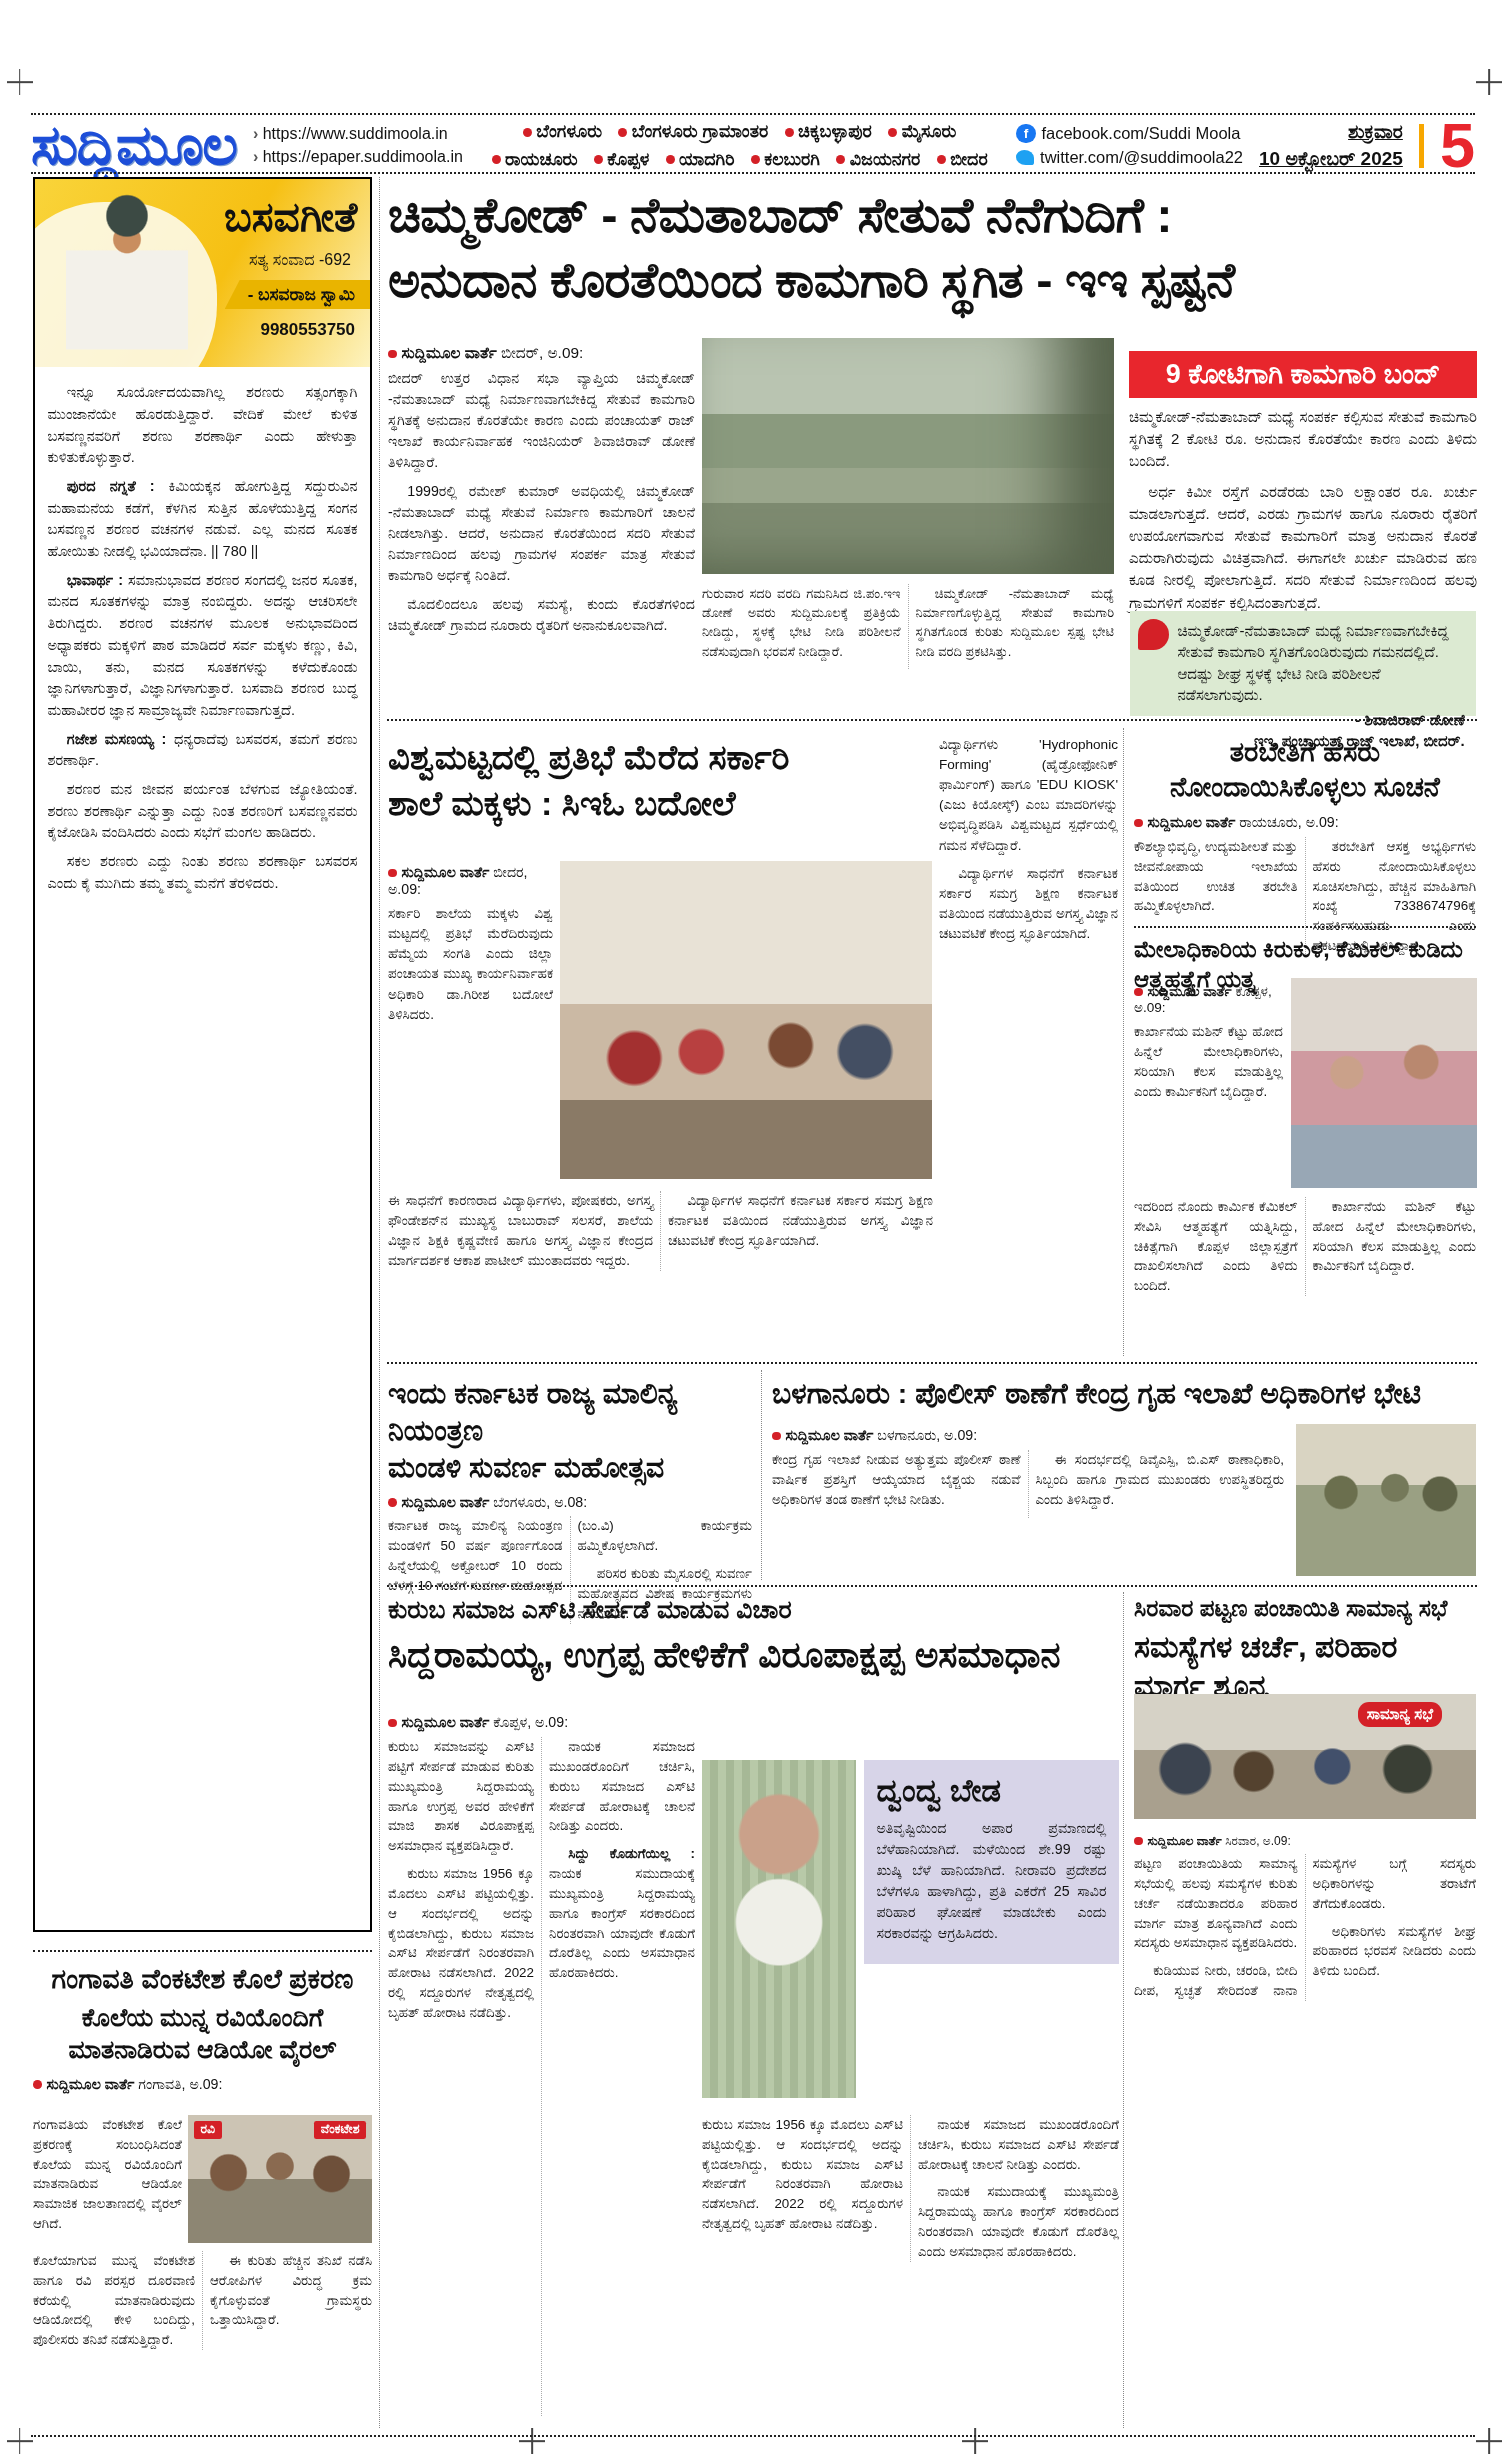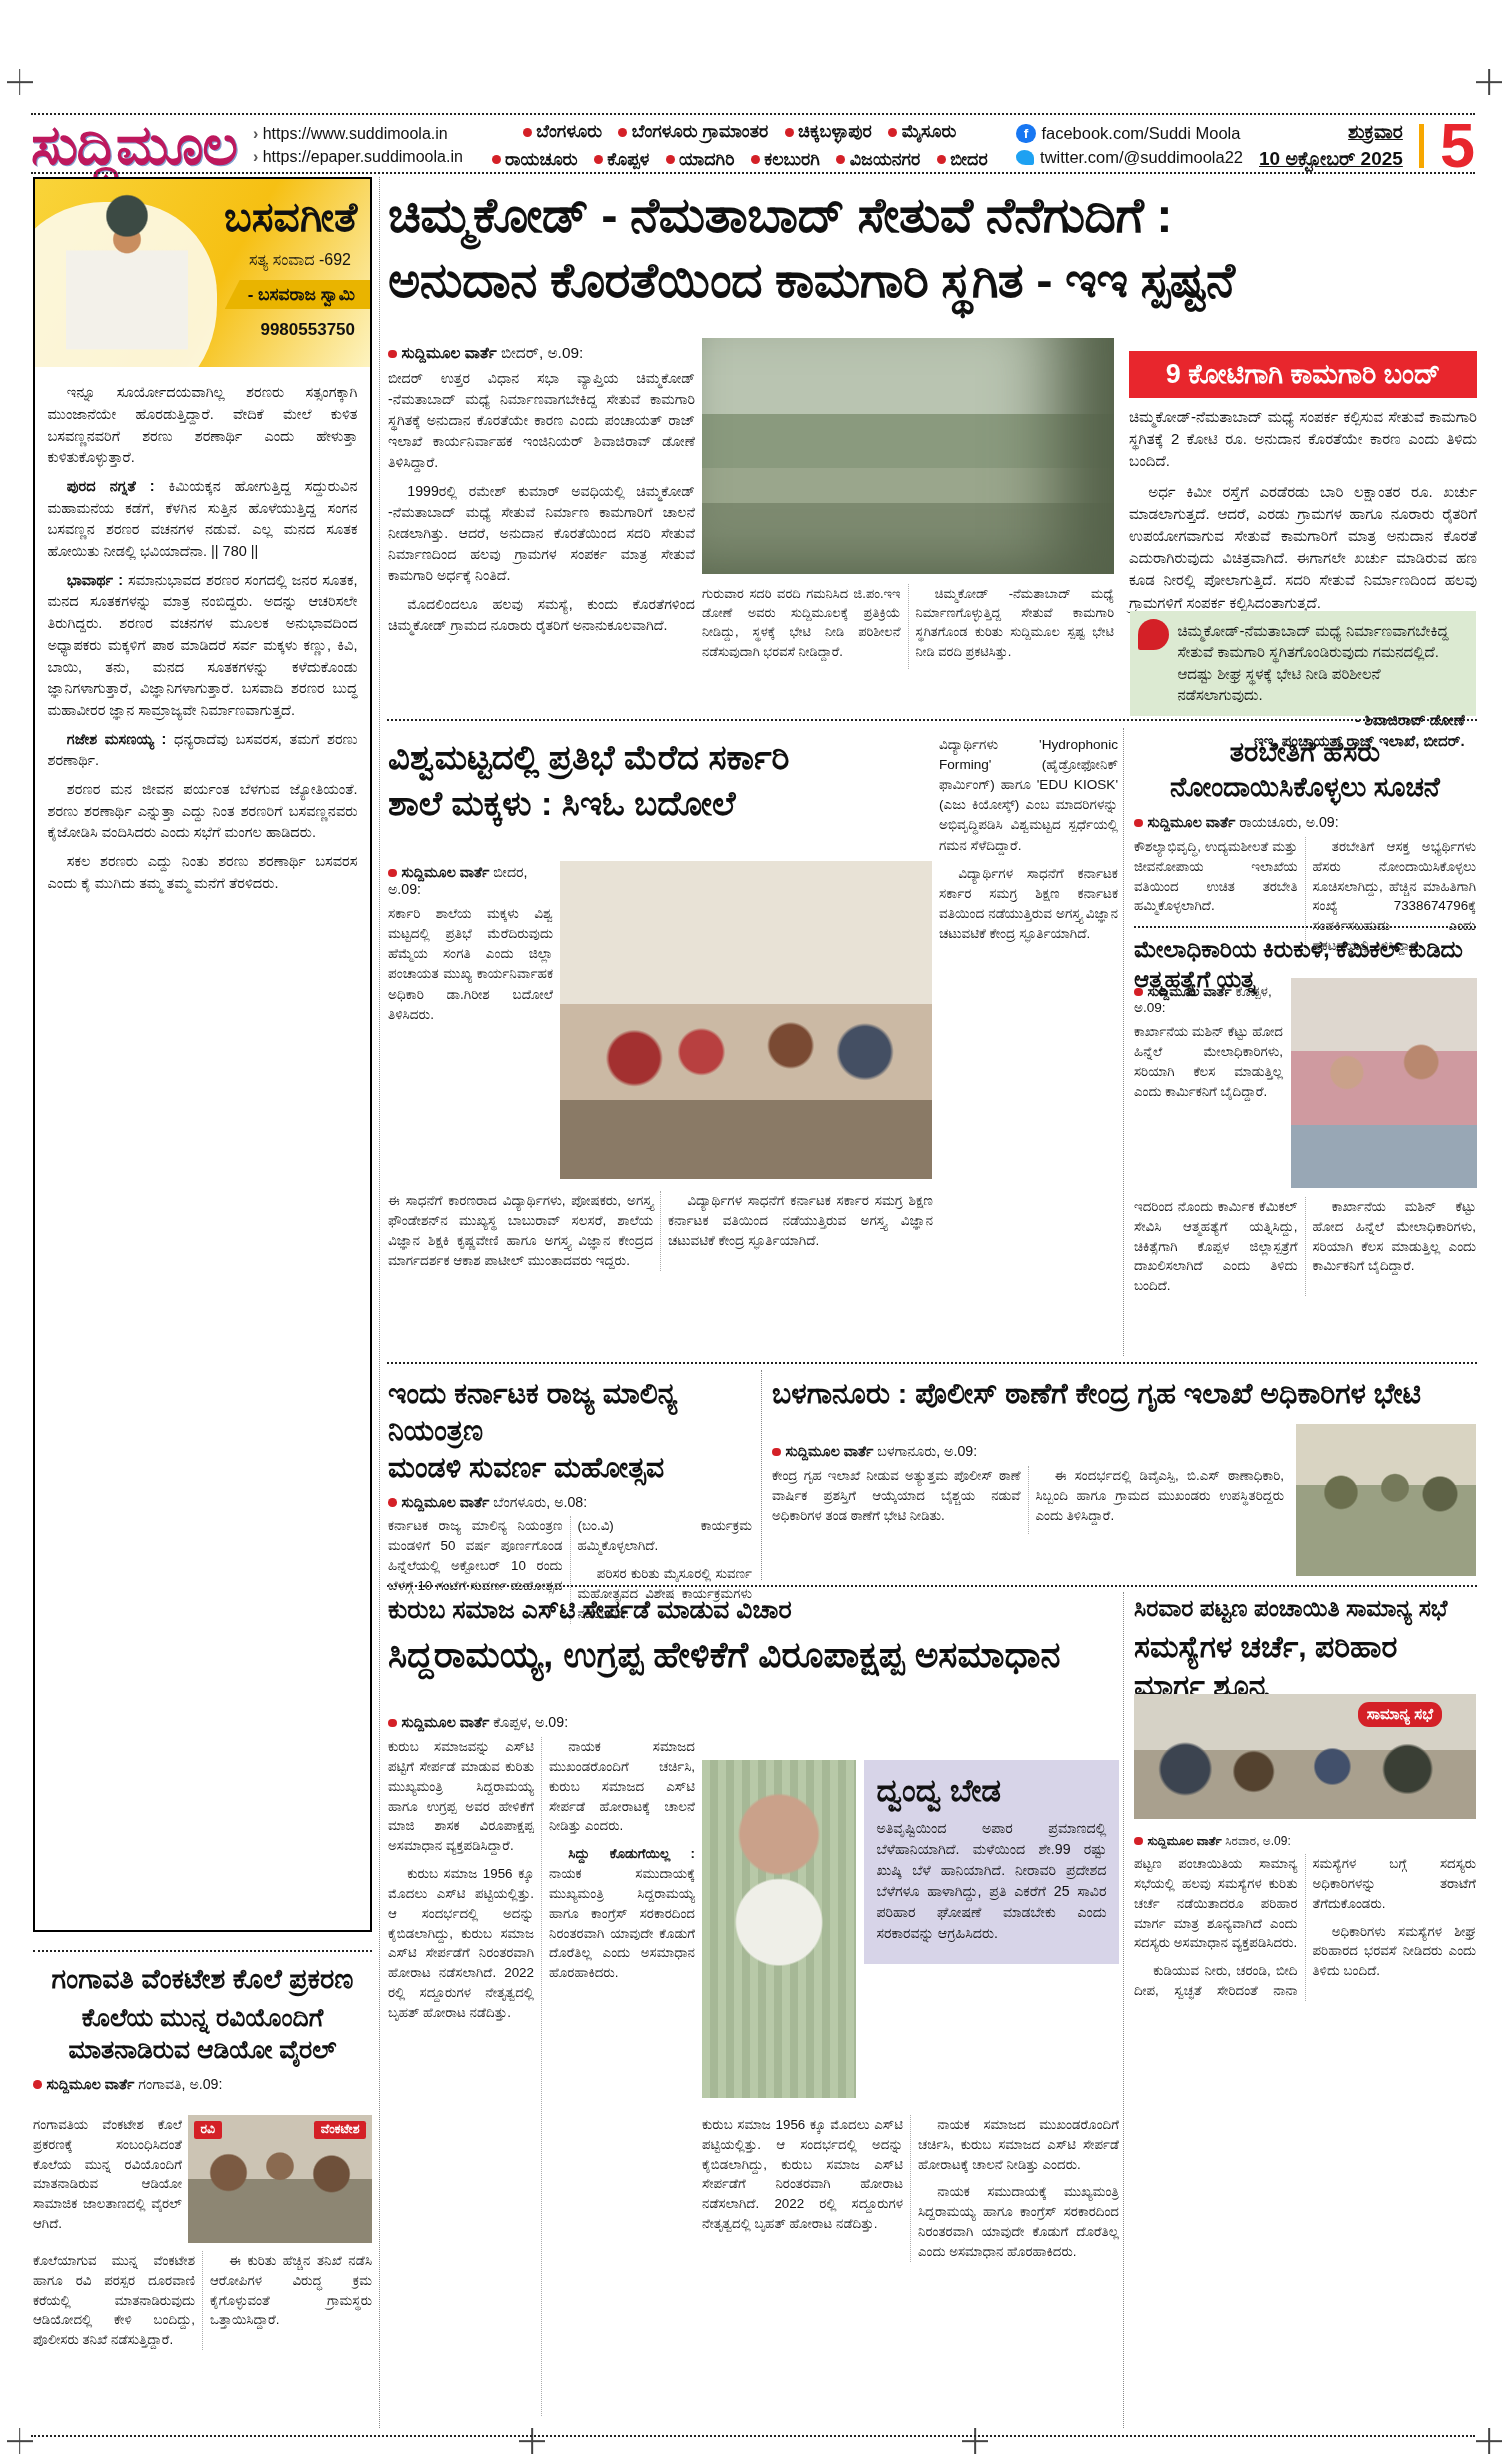--- a/index.html
+++ b/index.html
@@ -12,21 +12,21 @@
   .crop:before, .crop:after { content:""; position:absolute; background:#444; }
   .crop:before { left:50%; top:0; width:1.7px; height:100%; transform:translateX(-50%); }
   .crop:after  { top:50%; left:0; height:1.7px; width:100%; transform:translateY(-50%); }
 
   .dotted-h { position:absolute; border-top:2.3px dotted #222; }
   .dashed-v { position:absolute; border-left:1.1px dotted #888; }
 
   
   #masthead { position:absolute; left:31px; top:117px; width:1444px; height:57px;
               display:flex; align-items:center; gap:16px; }
-  .logo { font-size:55px; font-weight:bold; color:#be185d; letter-spacing:-1.1px;
+  .logo { font-size:55px; font-weight:bold; color:#1d4ed8; letter-spacing:-1.1px;
           text-shadow:1.1px 1.1px 0 #7f9fd0; white-space:nowrap; }
   .urls { display:flex; flex-direction:column; gap:5.7px; font-size:16px; color:#111; }
   .urls .u { white-space:nowrap; }
   .chev { color:#555; font-weight:bold; margin-right:4.5px; }
   .cities { flex:1; text-align:center; font-weight:bold; font-size:17.6px; line-height:1.55; }
   .city { white-space:nowrap; margin:0 5.7px; }
   .bullet { display:inline-block; width:9px; height:9px; border-radius:50%;
             background:#d42027; margin-right:4.5px; vertical-align:middle; }
   .social { display:flex; flex-direction:column; gap:5.7px; font-size:16.5px; }
   .social .row { display:flex; align-items:center; gap:5.7px; white-space:nowrap; }
@@ -298,21 +298,21 @@
   <div style="position:absolute; left:772px; top:1375px; width:705px;">
     <div class="hl-md" style="font-size:28.4px;">ಬಳಗಾನೂರು : ಪೊಲೀಸ್ ಠಾಣೆಗೆ ಕೇಂದ್ರ ಗೃಹ ಇಲಾಖೆ ಅಧಿಕಾರಿಗಳ ಭೇಟಿ</div>
   </div>
   <div class="photo" style="left:1296px; top:1424px; width:180px; height:152px;
               background:
                 radial-gradient(circle at 25% 45%, #6b6f4e 0 10%, transparent 11%),
                 radial-gradient(circle at 55% 42%, #75795a 0 10%, transparent 11%),
                 radial-gradient(circle at 80% 46%, #5e6246 0 10%, transparent 11%),
                 linear-gradient(180deg,#d9d4c2 0 40%, #9aa083 40% 100%);">
   </div>
-  <div style="position:absolute; left:772px; top:1424px; width:512px;margin-top:16px;">
+  <div style="position:absolute; left:772px; top:1424px; width:512px;">
     <div class="byline" style="font-size:14.2px;"><span class="dot"></span><span>ಸುದ್ದಿಮೂಲ ವಾರ್ತೆ</span> <span class="dateline">ಬಳಗಾನೂರು, ಅ.09:</span></div>
     <div class="bodytext cols2" style="font-size:13.4px;">
       <p class="noindent">ಕೇಂದ್ರ ಗೃಹ ಇಲಾಖೆ ನೀಡುವ ಅತ್ಯುತ್ತಮ ಪೊಲೀಸ್ ಠಾಣೆ ವಾರ್ಷಿಕ ಪ್ರಶಸ್ತಿಗೆ ಆಯ್ಕೆಯಾದ ಬೈಶ್ಚಯ ನಡುವೆ ಅಧಿಕಾರಿಗಳ ತಂಡ ಠಾಣೆಗೆ ಭೇಟಿ ನೀಡಿತು.</p>
       <p>ಈ ಸಂದರ್ಭದಲ್ಲಿ ಡಿವೈಎಸ್ಪಿ, ಬಿ.ಎಸ್ ಠಾಣಾಧಿಕಾರಿ, ಸಿಬ್ಬಂದಿ ಹಾಗೂ ಗ್ರಾಮದ ಮುಖಂಡರು ಉಪಸ್ಥಿತರಿದ್ದರು ಎಂದು ತಿಳಿಸಿದ್ದಾರೆ.</p>
     </div>
   </div>
 
   <div class="dotted-h" style="left:387px; top:1585px; width:1090px;"></div>
 
   <div class="kicker" style="position:absolute; left:388px; top:1595px; width:733px; font-size:25px;">ಕುರುಬ ಸಮಾಜ ಎಸ್‌ಟಿ ಸೇರ್ಪಡೆ ಮಾಡುವ ವಿಚಾರ</div>

